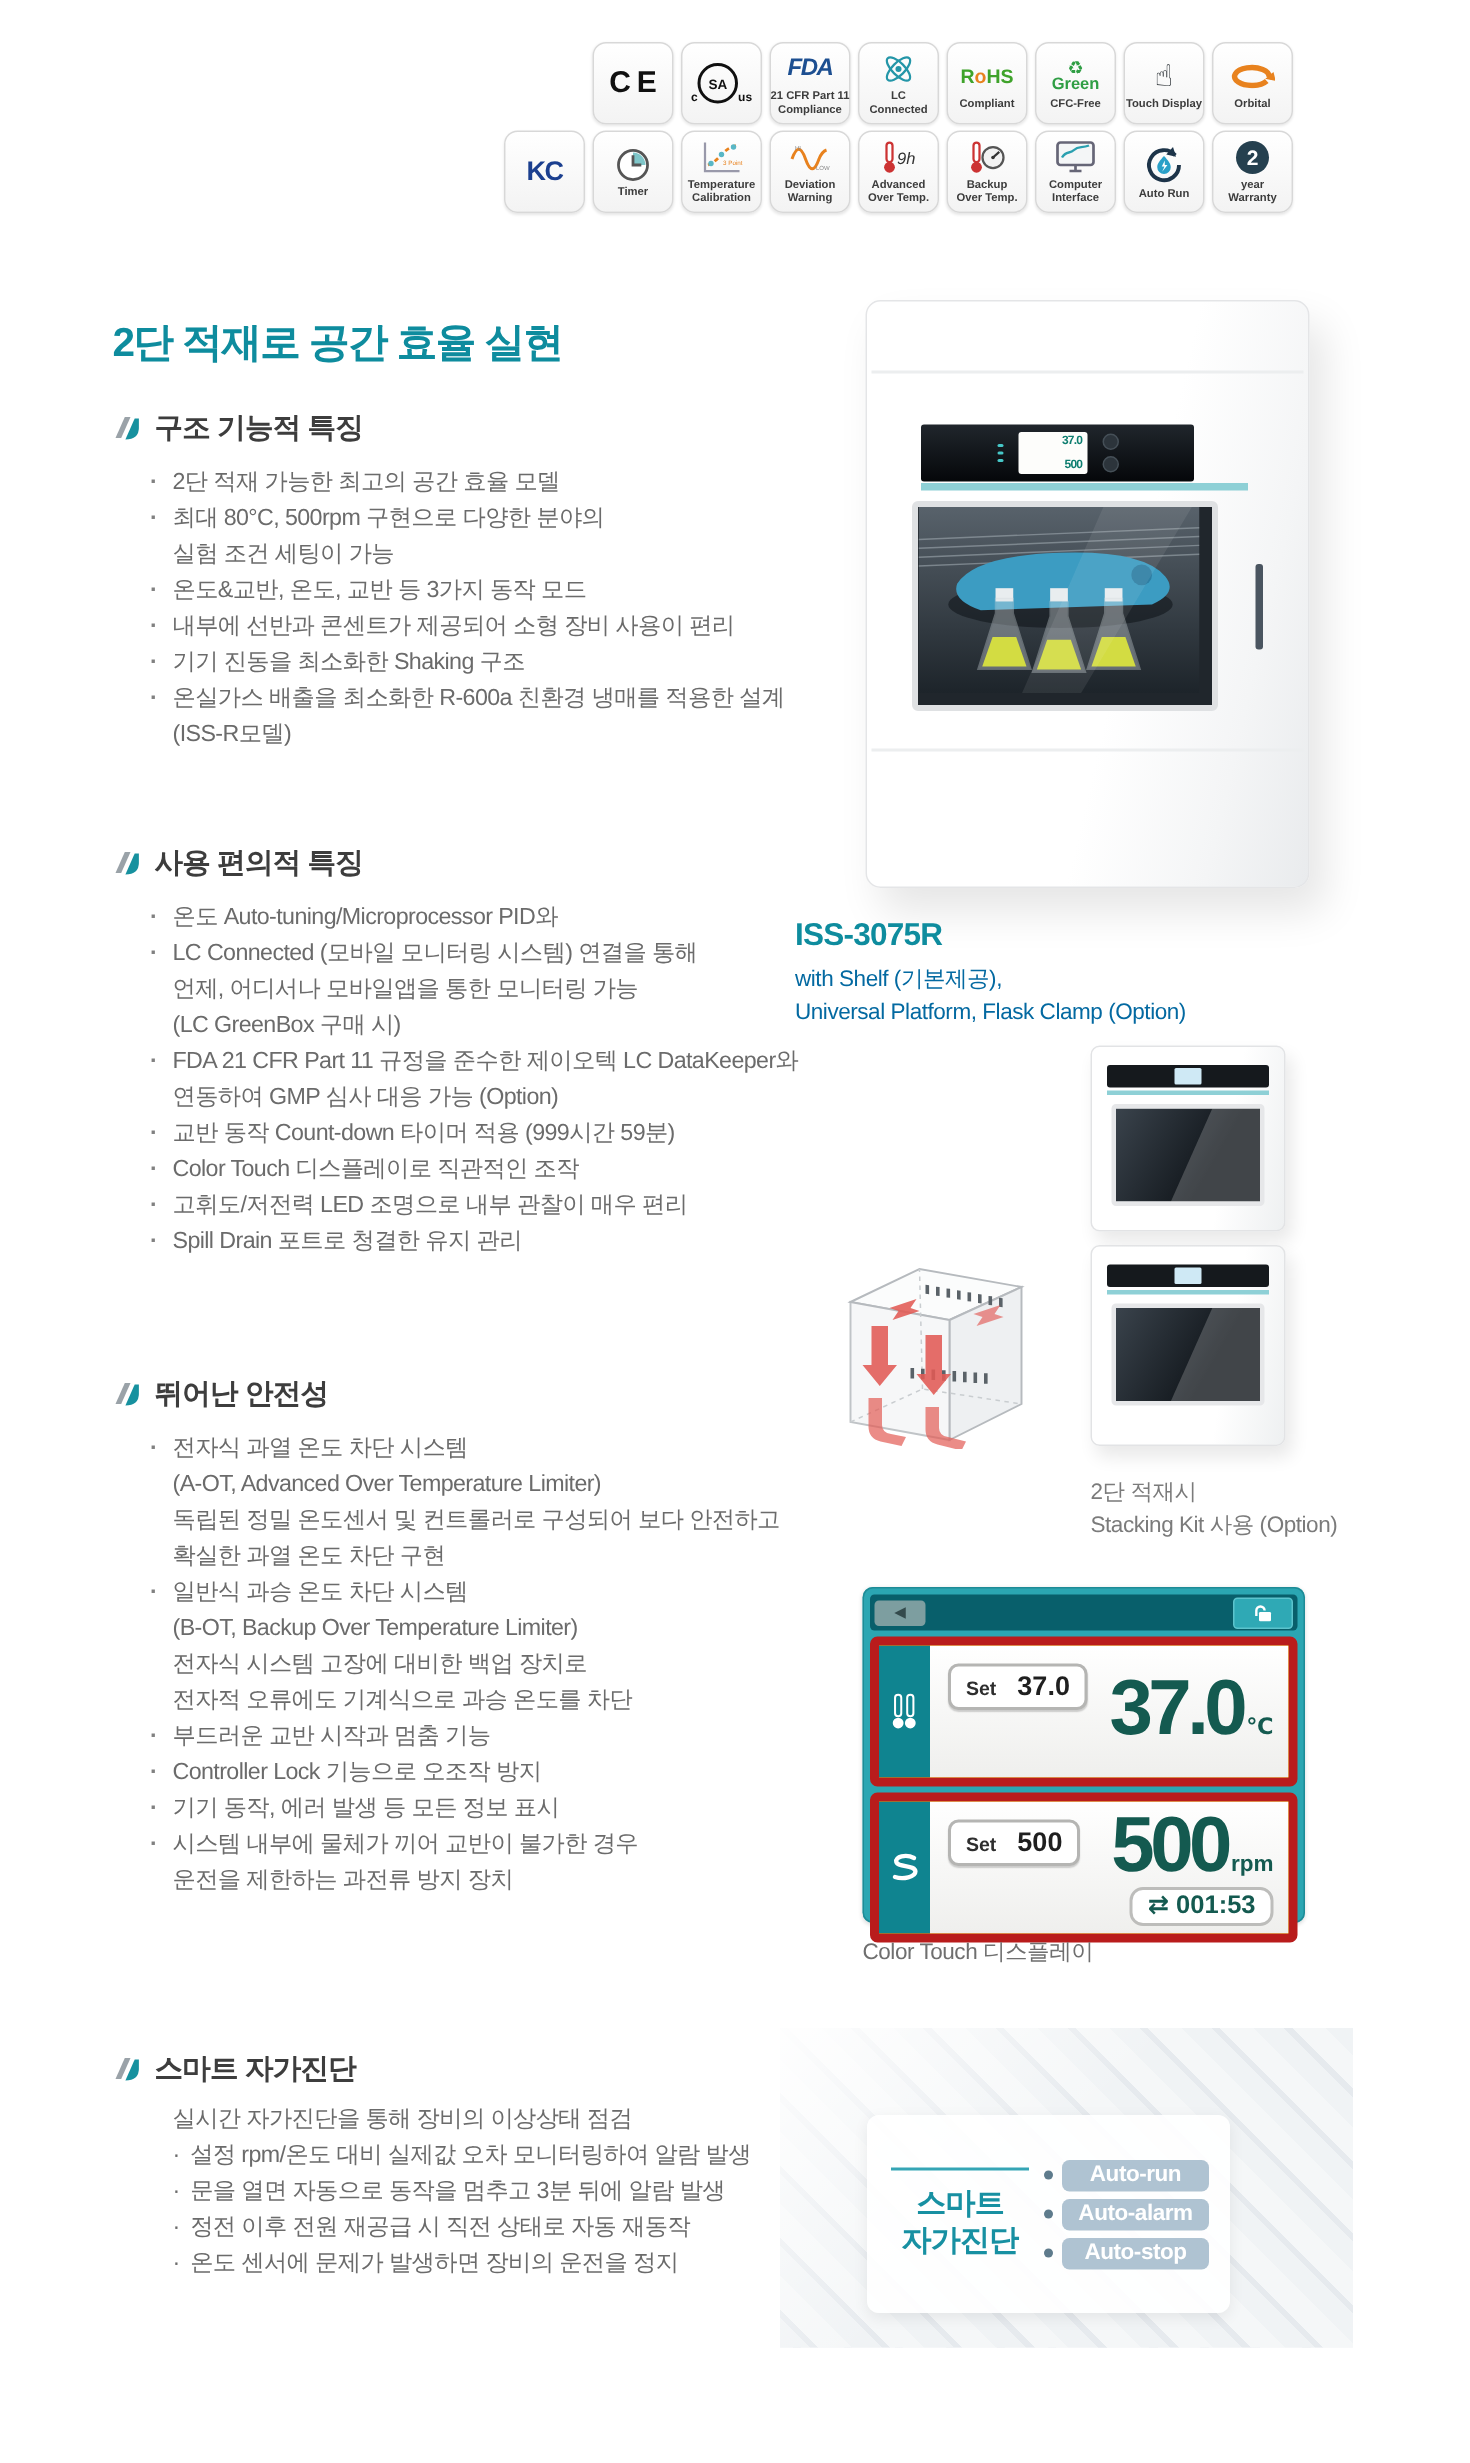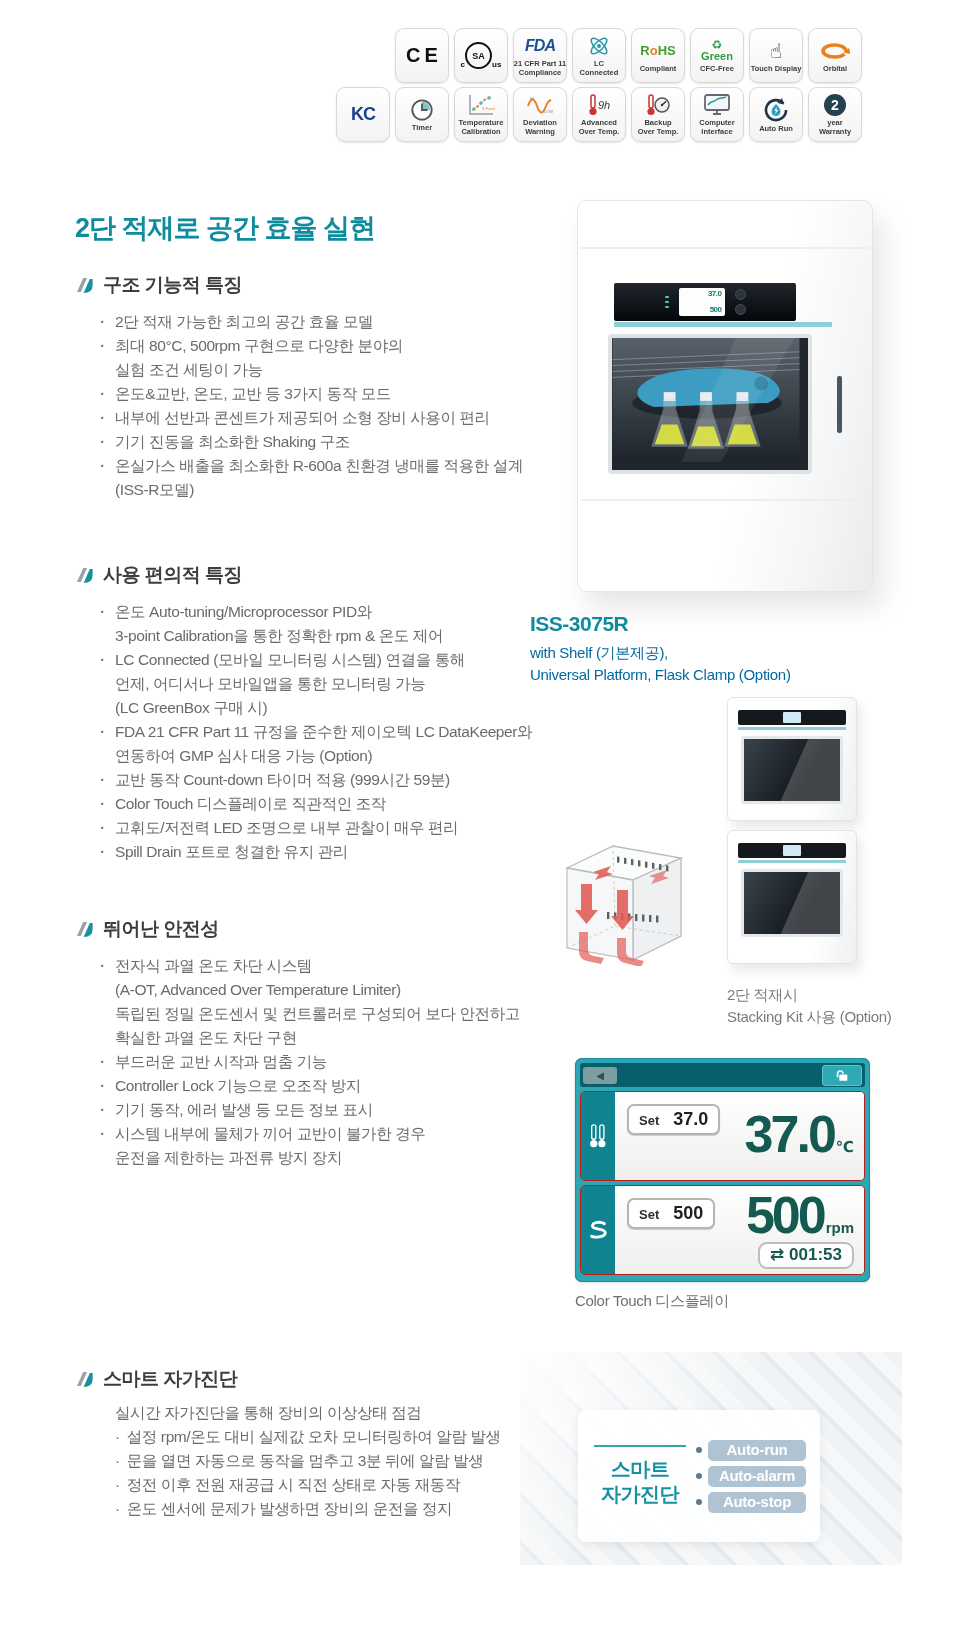--- a/index.html
+++ b/index.html
@@ -84,21 +84,21 @@
   .mini-window::after{content:"";position:absolute;right:-12px;top:-24px;width:55px;height:110px;
     background:rgba(255,255,255,.20);transform:rotate(24deg);}
   .stack-caption{position:absolute;left:727px;top:984px;font-size:15px;color:#7b7b7b;line-height:22px;letter-spacing:-0.3px;}
   
   .ctp{position:absolute;left:575px;top:1058px;width:295px;height:224px;background:#2BA6B2;
     border-radius:7px;box-shadow:inset 0 0 0 1px #1e8b96,0 1px 3px rgba(0,0,0,.15);padding:5px;box-sizing:border-box;}
   .ctp-top{height:24px;background:#085f6b;border-radius:3px;display:flex;align-items:center;justify-content:space-between;padding:0 3px;box-sizing:border-box;}
   .ctp-back{width:34px;height:17px;background:#7d9ea0;border-radius:3px;display:flex;align-items:center;justify-content:center;color:#344a4c;font-size:10px;}
   .ctp-back::before{content:"◀";}
   .ctp-lock{width:38px;height:19px;background:#2fa9b5;border:1px solid #5cc4cd;border-radius:3px;display:flex;align-items:center;justify-content:center;}
-  .ctp-row{height:88px;margin-top:4px;background:#eab308;border-radius:5px;border:1px solid #b91c1c;display:flex;overflow:hidden;text-align:center;}
+  .ctp-row{height:88px;margin-top:4px;background:#eab308;border-radius:5px;border:6px solid #b91c1c;display:flex;overflow:hidden;text-align:center;}
   .ctp-side{width:34px;background:#0f8490;display:flex;align-items:center;justify-content:center;flex:none;}
   .ctp-main{flex:1;position:relative;background:linear-gradient(#ffffff,#efefed);}
   .set-pill{position:absolute;left:12px;top:12px;display:flex;align-items:baseline;gap:14px;
     border:2px solid #b5b5b3;border-radius:7px;background:#fff;box-shadow:0 1px 1px rgba(0,0,0,.18);padding:3px 10px;}
   .set-lab{font-size:13px;font-weight:bold;color:#2e2e2e;}
   .set-val{font-size:18px;font-weight:bold;color:#1f1f1f;}
   .big-val{position:absolute;right:10px;top:16px;font-size:52px;font-weight:bold;color:#145A50;letter-spacing:-3px;line-height:1;}
   .big-val .big-unit{font-size:15px;letter-spacing:0;margin-left:2px;font-weight:bold;}
   #ctp-row2 .big-val{top:3px;}
   .timer-pill{position:absolute;right:10px;bottom:5px;border:2px solid #bdbdbb;border-radius:9px;background:#fff;
@@ -358,21 +358,20 @@
       <svg viewBox="0 0 19 19">
           <path d="M2 16 L8.2 2 H12 L5.8 16 Z" fill="#9aa2a8"></path>
           <path d="M8.6 17 L14.8 3 H17.6 V9 Q17.6 17 8.6 17 Z" fill="#17919F"></path>
         </svg>
     </span>
     <span class="sec-title">사용 편의적 특징</span>
   </div>
   <ul class="bullets">
       <li>
         <span class="line">온도 Auto-tuning/Microprocessor PID와</span>
-        <span class="line">3-point Calibration을 통한 정확한 rpm &amp; 온도 제어</span>
       </li>
       <li>
         <span class="line">LC Connected (모바일 모니터링 시스템) 연결을 통해</span>
         <span class="line">언제, 어디서나 모바일앱을 통한 모니터링 가능</span>
         <span class="line">(LC GreenBox 구매 시)</span>
       </li>
       <li>
         <span class="line">FDA 21 CFR Part 11 규정을 준수한 제이오텍 LC DataKeeper와</span>
         <span class="line">연동하여 GMP 심사 대응 가능 (Option)</span>
       </li>
@@ -400,20 +399,26 @@
         </svg>
     </span>
     <span class="sec-title">뛰어난 안전성</span>
   </div>
   <ul class="bullets">
       <li>
         <span class="line">전자식 과열 온도 차단 시스템</span>
         <span class="line">(A-OT, Advanced Over Temperature Limiter)</span>
         <span class="line">독립된 정밀 온도센서 및 컨트롤러로 구성되어 보다 안전하고</span>
         <span class="line">확실한 과열 온도 차단 구현</span>
+      </li>
+      <li>
+        <span class="line">일반식 과승 온도 차단 시스템</span>
+        <span class="line">(B-OT, Backup Over Temperature Limiter)</span>
+        <span class="line">전자식 시스템 고장에 대비한 백업 장치로</span>
+        <span class="line">전자적 오류에도 기계식으로 과승 온도를 차단</span>
       </li>
       <li>
         <span class="line">부드러운 교반 시작과 멈춤 기능</span>
       </li>
       <li>
         <span class="line">Controller Lock 기능으로 오조작 방지</span>
       </li>
       <li>
         <span class="line">기기 동작, 에러 발생 등 모든 정보 표시</span>
       </li>

